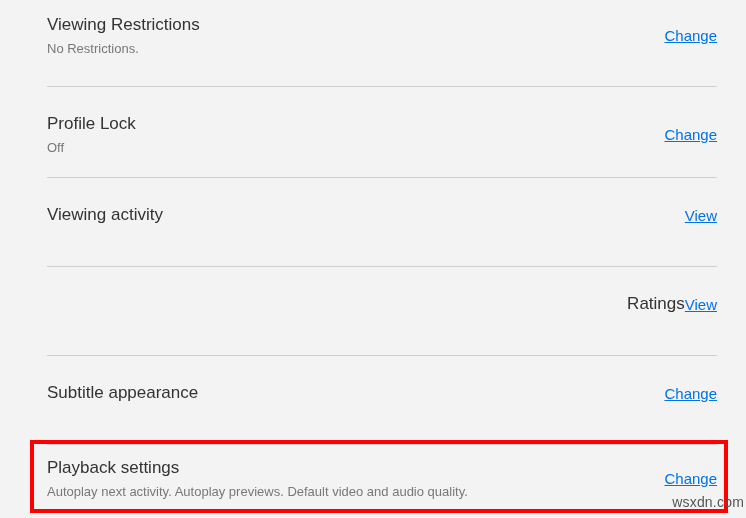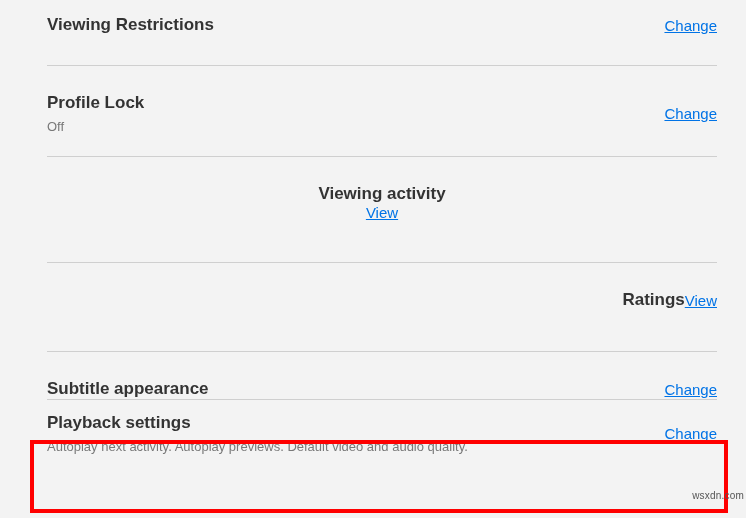--- a/index.html
+++ b/index.html
@@ -20,67 +20,68 @@
     display: flex;
     justify-content: space-between;
     align-items: center;
     border-bottom: 1px solid #cfcfcf;
   }
   .row.last { border-bottom: none; }
   .left { display: flex; flex-direction: column; }
   .title {
     font-size: 17px;
     color: #333333;
-    font-weight: 700;
+    font-weight: 400;
   }
   .sub {
     font-size: 13px;
     color: #787878;
     margin-top: 6px;
   }
   .action {
     font-size: 15px;
     color: #0073e6;
     cursor: pointer;
     white-space: nowrap;
     text-decoration: underline;
   }
   .r1 { padding-top: 15px; padding-bottom: 30px; }
   .r2 { padding-top: 27px; padding-bottom: 22px; }
-  .r3 { padding-top: 27px; padding-bottom: 41px; flex-direction: column; }
+  .r3 { padding-top: 27px; padding-bottom: 41px; }
   .r4 { padding-top: 27px; padding-bottom: 41px; justify-content: flex-end; }
-  .r5 { padding-top: 27px; }
+  .r5 { padding-top: 27px; padding-bottom: 41px; }
   .r6 { padding-top: 13px; padding-bottom: 0; }
   .highlight-box {
     position: absolute;
     left: 30px;
     top: 440px;
     width: 698px;
     height: 73px;
     border: 4px solid #ff0000;
     pointer-events: none;
   }
   .watermark {
     position: absolute;
     right: 2px;
-    bottom: 17px;
-    font-size: 10px;
+    bottom: 8px;
+    font-size: 14px;
     color: #555;
     font-family: Arial, sans-serif;
     letter-spacing: 0.2px;
   }
 </style>
 </head>
 <body>
 
 <div class="panel">
 
   <div class="row r1">
     <div class="left">
       <div class="title">Viewing Restrictions</div>
+      <div class="sub">No Restrictions.</div>
     </div>
     <a class="action">Change</a>
   </div>
 
   <div class="row r2">
     <div class="left">
       <div class="title">Profile Lock</div>
       <div class="sub">Off</div>
     </div>
     <a class="action">Change</a>

